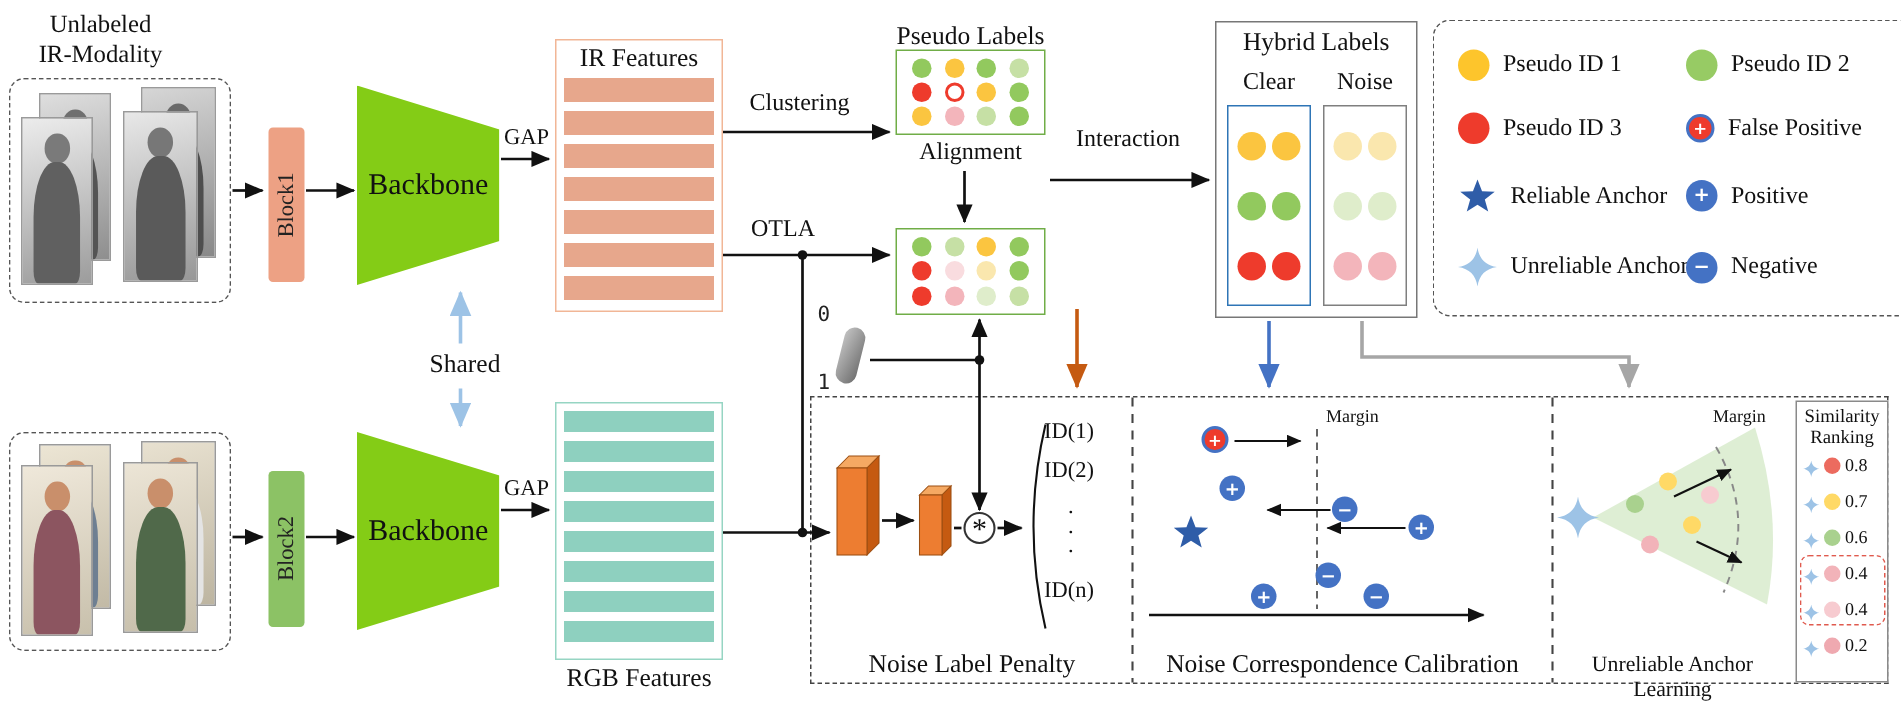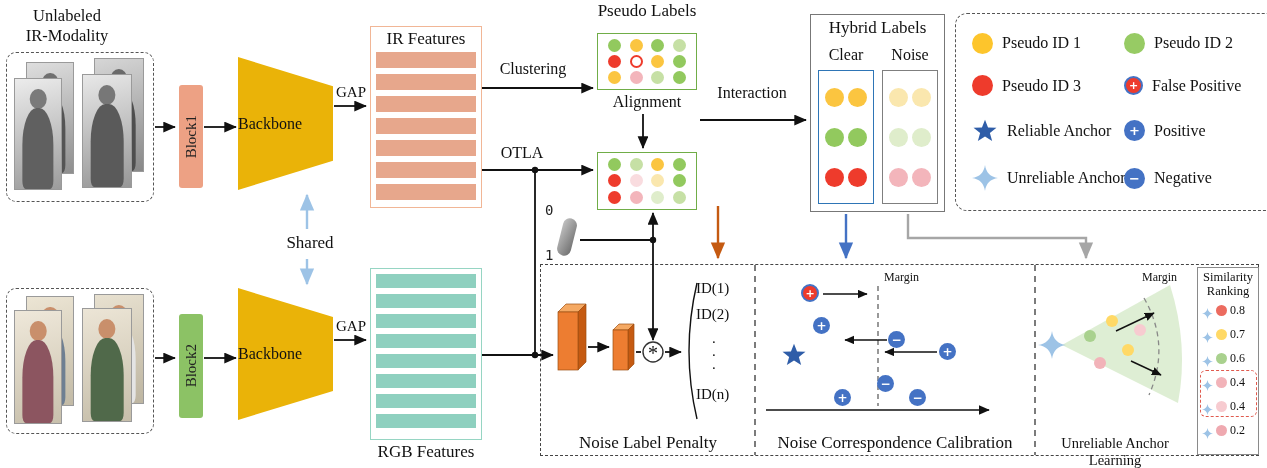--- a/index.html
+++ b/index.html
@@ -12,22 +12,22 @@
   .dashbox{border:1.6px dashed #555;border-radius:10px;box-sizing:border-box}
   
   .photo{position:absolute;border:1px solid #9a9a9a;overflow:hidden}
   .photo::before{content:"";position:absolute;left:50%;top:9%;width:36%;height:18%;
     transform:translateX(-50%);border-radius:50%;background:var(--skin,#777)}
   .photo::after{content:"";position:absolute;left:50%;top:26%;width:68%;height:74%;
     transform:translateX(-50%);border-radius:45% 45% 10% 10%;background:var(--shirt,#555)}
   
   .vblock{position:absolute;display:flex;align-items:center;justify-content:center;border-radius:3px}
   .vblock span{writing-mode:vertical-rl;transform:rotate(180deg);font-size:15px;color:#222}
-  .backbone{position:absolute;background:#eab308;clip-path:polygon(0 0,100% 22%,100% 78%,0 100%);
-    display:flex;align-items:center;justify-content:flex-start;font-size:16px}
+  .backbone{position:absolute;background:#84cc16;clip-path:polygon(0 0,100% 22%,100% 78%,0 100%);
+    display:flex;align-items:center;justify-content:center;font-size:20px}
   
   .featbox{position:absolute;background:#fff;box-sizing:border-box}
   .irbox{border:1.6px solid #F1B696}
   .rgbbox{border:1.6px solid #96D5C3}
   .irbars{position:absolute;background:repeating-linear-gradient(to bottom,#E7A78C 0 16px,#fff 16px 22px)}
   .rgbbars{position:absolute;background:repeating-linear-gradient(to bottom,#8ED0BF 0 14px,#fff 14px 20px)}
   
   .plbox{position:absolute;border:1.6px solid #70AD47;background:#fff;box-sizing:border-box;
     display:grid;grid-template-columns:repeat(4,1fr);place-items:center;padding:3px 6px}
   .hybox{position:absolute;background:#fff;box-sizing:border-box;display:grid;
@@ -112,21 +112,21 @@
   <div class="featbox irbox" style="left:370px;top:26px;width:112px;height:182px"></div>
   <div class="abs ctr t17" style="left:370px;top:29px;width:112px">IR Features</div>
   <div class="irbars" style="left:376px;top:52px;width:100px;height:148px"></div>
 
   <div class="featbox rgbbox" style="left:370px;top:268px;width:112px;height:172px"></div>
   <div class="rgbbars" style="left:376px;top:274px;width:100px;height:154px"></div>
   <div class="abs ctr t17" style="left:364px;top:442px;width:124px">RGB Features</div>
 
   <div class="abs ctr t16" style="left:488px;top:60px;width:90px">Clustering</div>
   <div class="abs ctr t16" style="left:492px;top:144px;width:60px">OTLA</div>
-  <div class="abs ctr t17" style="left:592px;top:1px;width:110px">Pseudo Labels</div>
+  <div class="abs ctr t17" style="left:592px;top:14px;width:110px">Pseudo Labels</div>
 
   <div class="plbox" style="left:597px;top:33px;width:100px;height:57px">
       <span class="gdot d-g"></span>
       <span class="gdot d-y"></span>
       <span class="gdot d-g"></span>
       <span class="gdot d-lg"></span>
       <span class="gdot d-r"></span>
       <span class="gdot d-w"></span>
       <span class="gdot d-y"></span>
       <span class="gdot d-g"></span>

